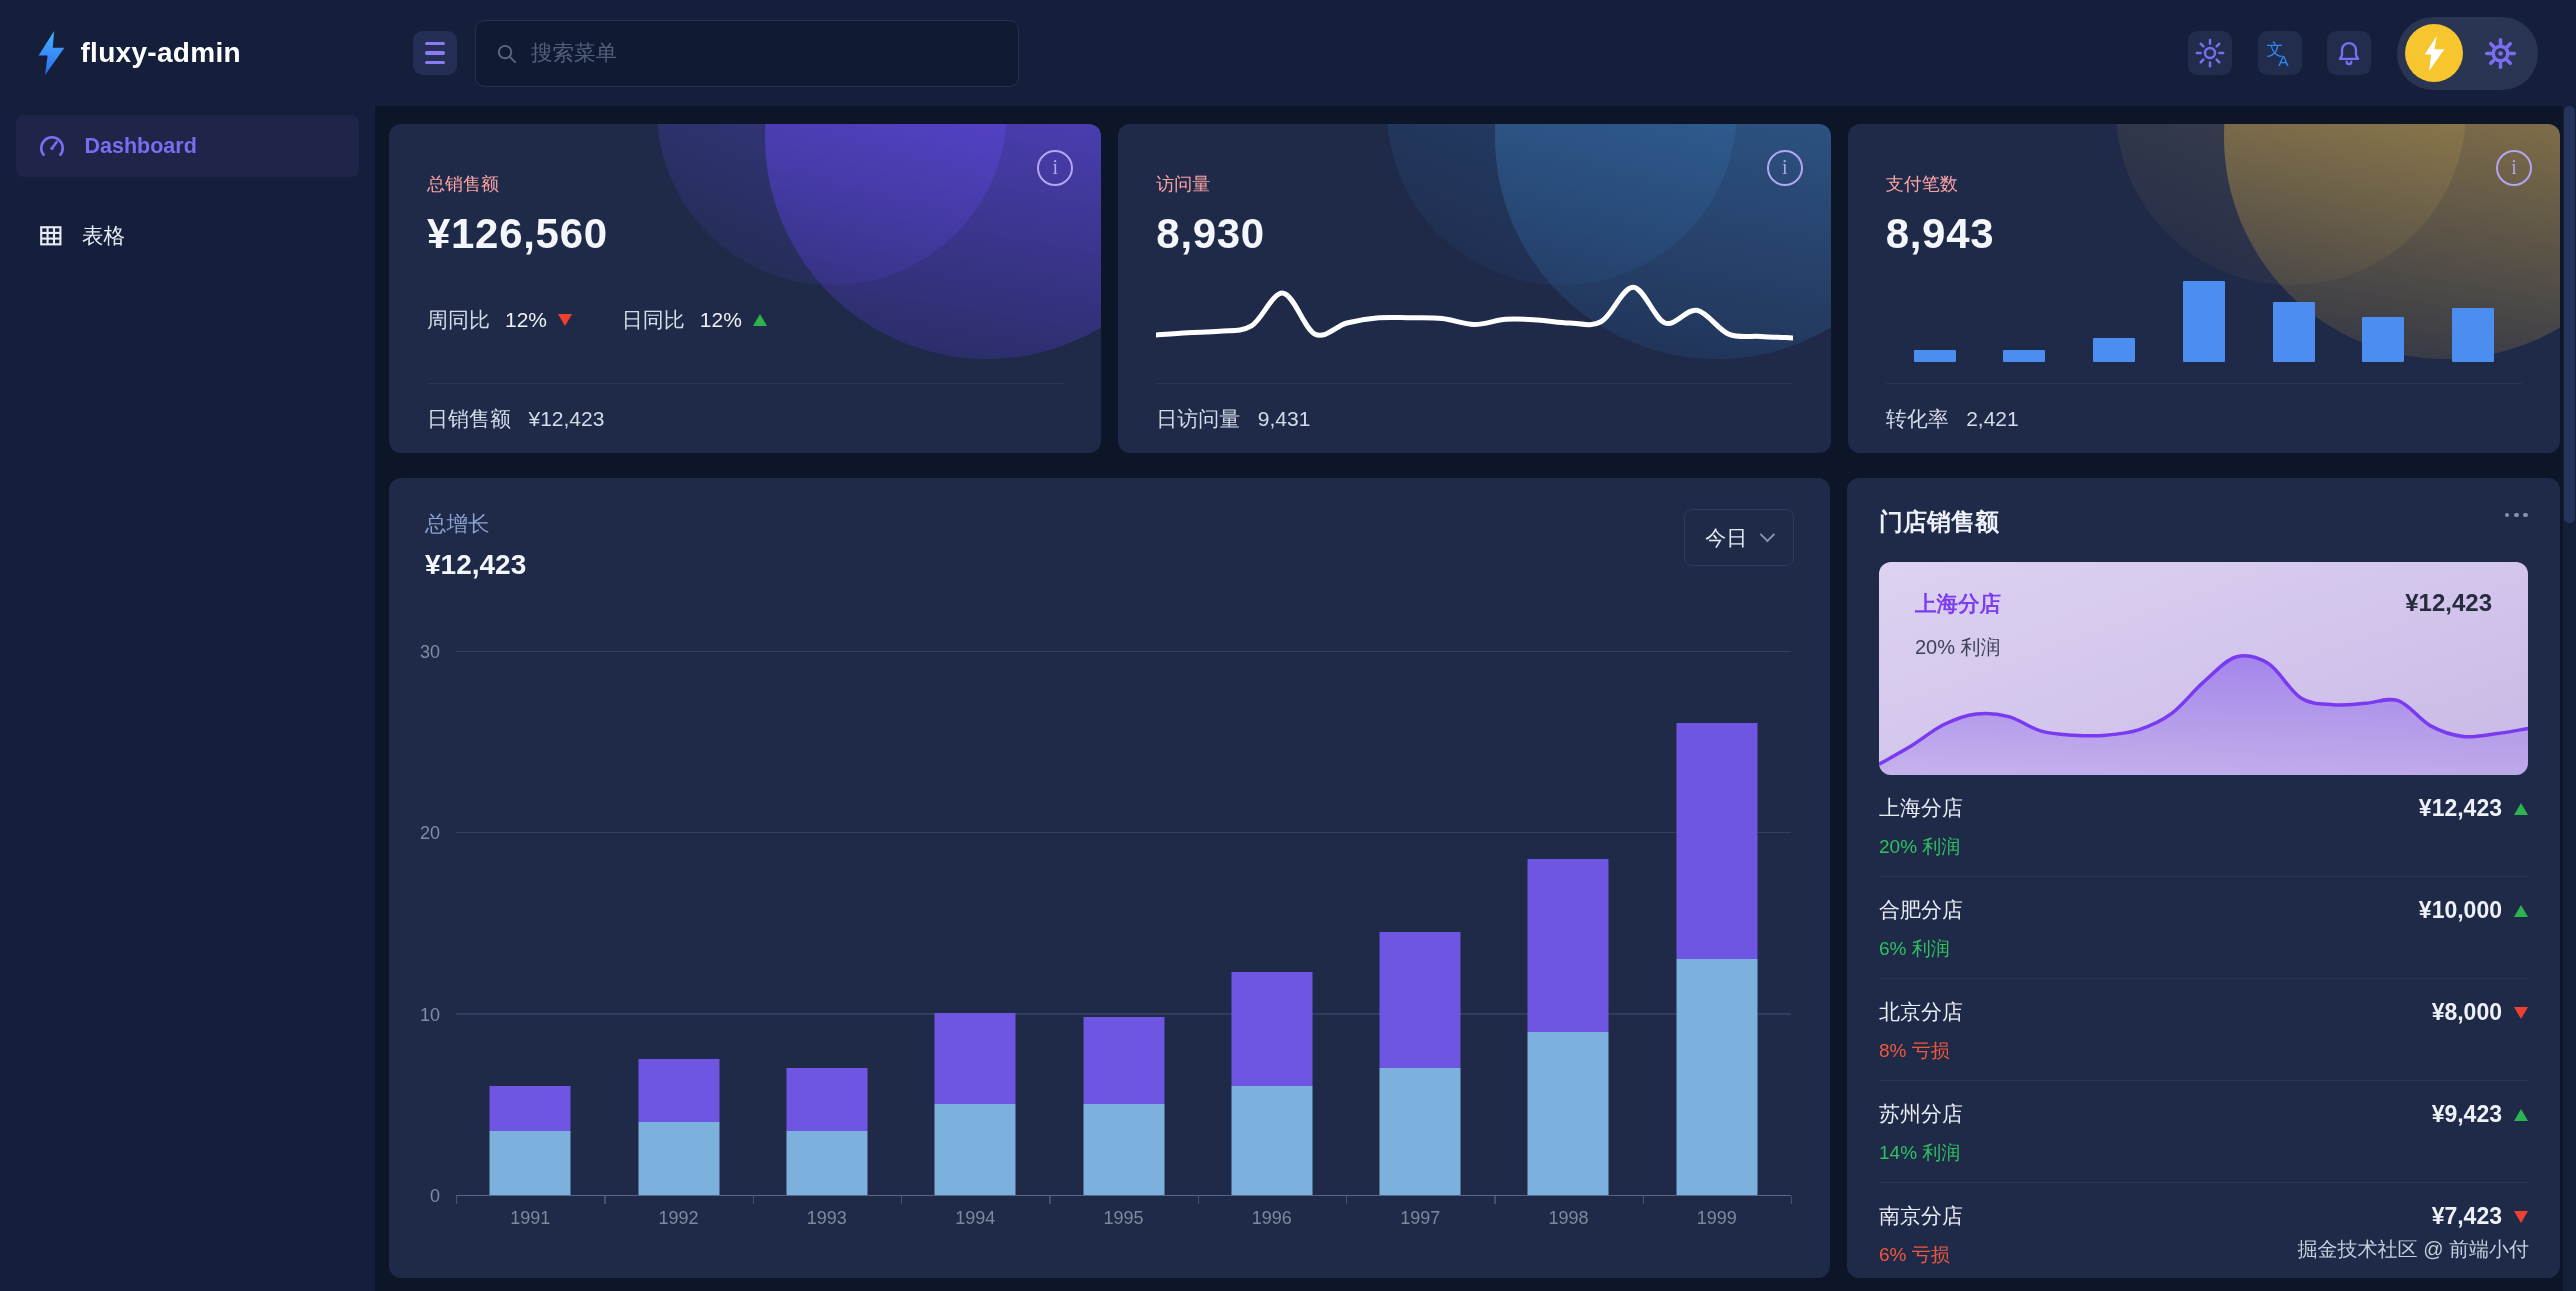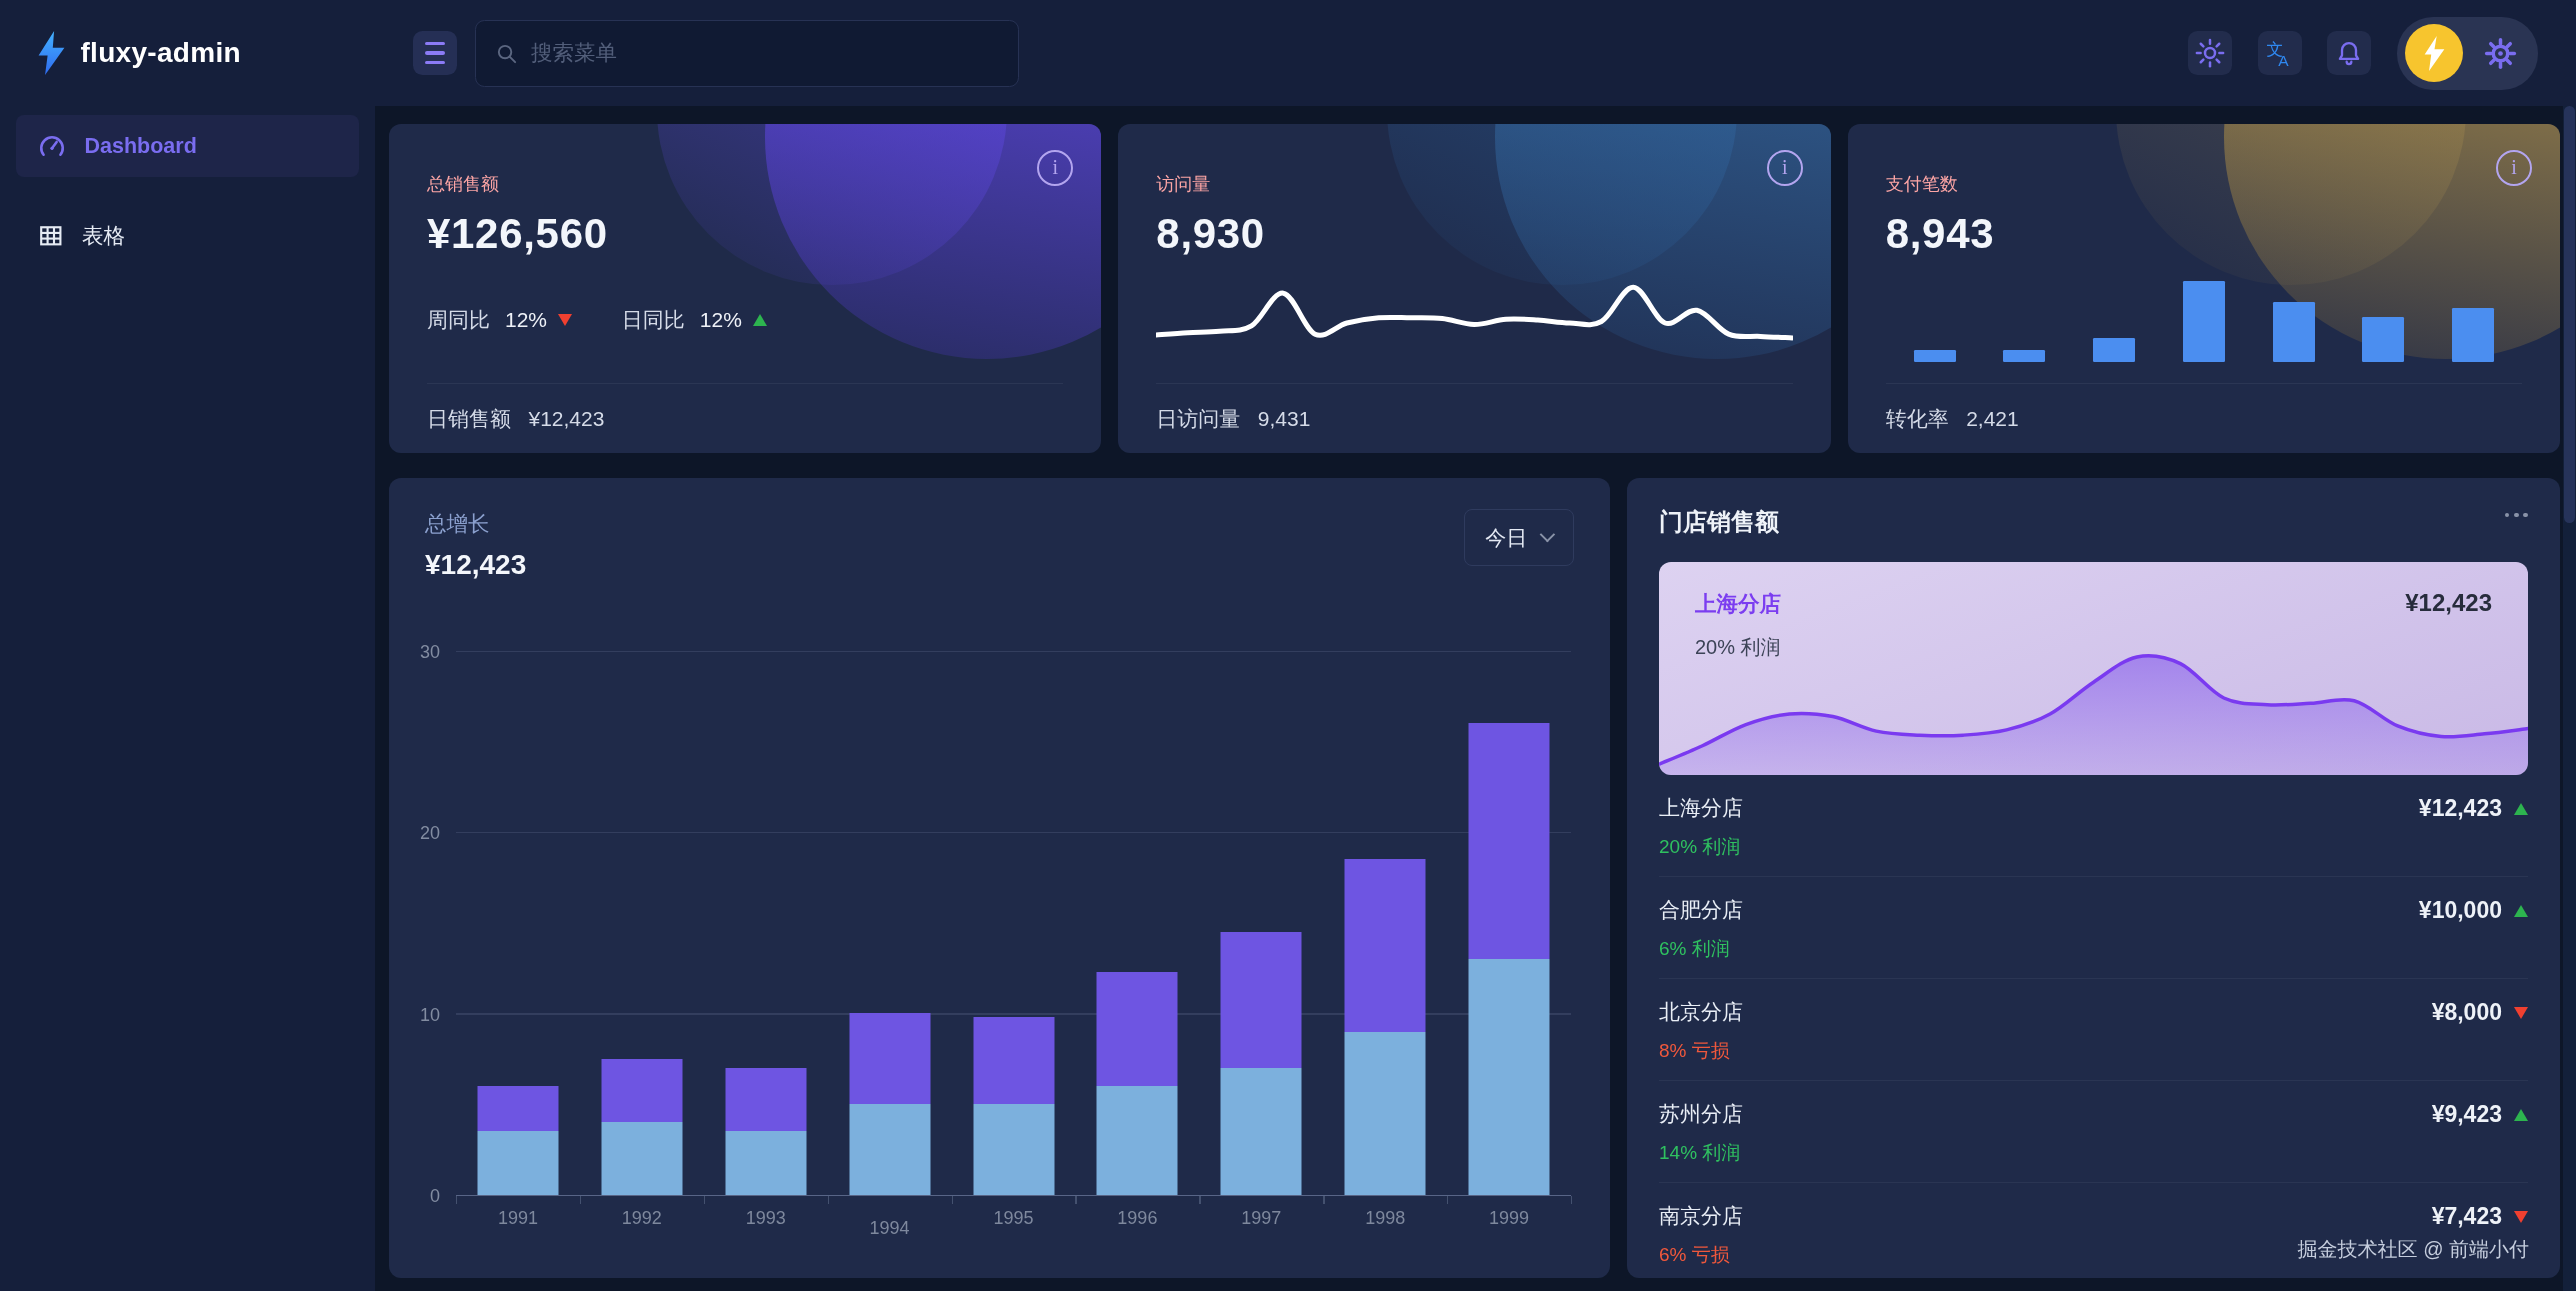--- a/index.html
+++ b/index.html
@@ -57,21 +57,21 @@
   .tri-up { border-left:7.4px solid transparent; border-right:7.4px solid transparent; border-bottom:12px solid #2db44f; }
   .tri-down { border-left:7.4px solid transparent; border-right:7.4px solid transparent; border-top:12px solid #f04030; }
   .trend-group .tri { margin-left:10.8px; }
   .stat-divider { border-top:1.3px solid #2b3654; z-index:1; }
   .stat-foot { height:69px; display:flex; align-items:center; gap:17.5px; font-size:21px; color:#d5dbe8; z-index:1; }
   #visits-spark { width:100%; height:86px; display:block; }
   #payments-bars { width:100%; height:84px; display:flex; align-items:flex-end;
     justify-content:space-between; padding:0 28px; }
   #payments-bars .mini-bar { width:42px; border-radius:1.3px; }
   .main-row { display:flex; gap:17px; margin-top:25px; height:800px; }
-  .growth-card { width:1221px; flex:none; background:#1f2a49; border-radius:12px; position:relative;padding-left:13px; }
+  .growth-card { width:1441px; flex:none; background:#1f2a49; border-radius:12px; position:relative;padding-left:13px; }
   .growth-head { position:absolute; top:31px; left:36px; right:36px; display:flex;
     justify-content:space-between; align-items:flex-start; }
   .growth-title { font-size:21.5px; color:#8ba0ce; }
   .growth-amount { margin-top:10.8px; font-size:28px; font-weight:700; color:#f3f6fb; }
   .today-btn { height:57px; padding:0 20px; border:1.3px solid #2f3b5e; border-radius:8px; display:flex;
     align-items:center; gap:15px; font-size:21px; color:#e5eaf4; cursor:pointer; background:transparent; }
   .chev { width:10.8px; height:10.8px; border-right:2px solid #8a93a8; border-bottom:2px solid #8a93a8;
     transform:rotate(45deg); margin-top:-5.4px; }
   .plot { position:absolute; left:67px; right:39px; top:174px; height:544px; }
   .gridline { position:absolute; left:0; right:0; height:1.3px; background:rgba(110,125,160,.25); }
@@ -325,21 +325,21 @@
           <div class="x-label" style="left: 16.6667%;">1992</div>
           <div class="bar-group" style="left: 27.7778%;">
             <div style="height: 11.6667%; background: rgb(110, 85, 226);"></div>
             <div style="height: 11.6667%; background: rgb(124, 176, 221);"></div>
           </div>
           <div class="x-label" style="left: 27.7778%;">1993</div>
           <div class="bar-group" style="left: 38.8889%;">
             <div style="height: 16.6667%; background: rgb(110, 85, 226);"></div>
             <div style="height: 16.6667%; background: rgb(124, 176, 221);"></div>
           </div>
-          <div class="x-label" style="left: 38.8889%; margin-top: 10px;">1994</div>
+          <div class="x-label" style="left: 38.8889%;">1994</div>
           <div class="bar-group" style="left: 50%;">
             <div style="height: 16%; background: rgb(110, 85, 226);"></div>
             <div style="height: 16.6667%; background: rgb(124, 176, 221);"></div>
           </div>
           <div class="x-label" style="left: 50%;">1995</div>
           <div class="bar-group" style="left: 61.1111%;">
             <div style="height: 21%; background: rgb(110, 85, 226);"></div>
             <div style="height: 20%; background: rgb(124, 176, 221);"></div>
           </div>
           <div class="x-label" style="left: 61.1111%;">1996</div>

